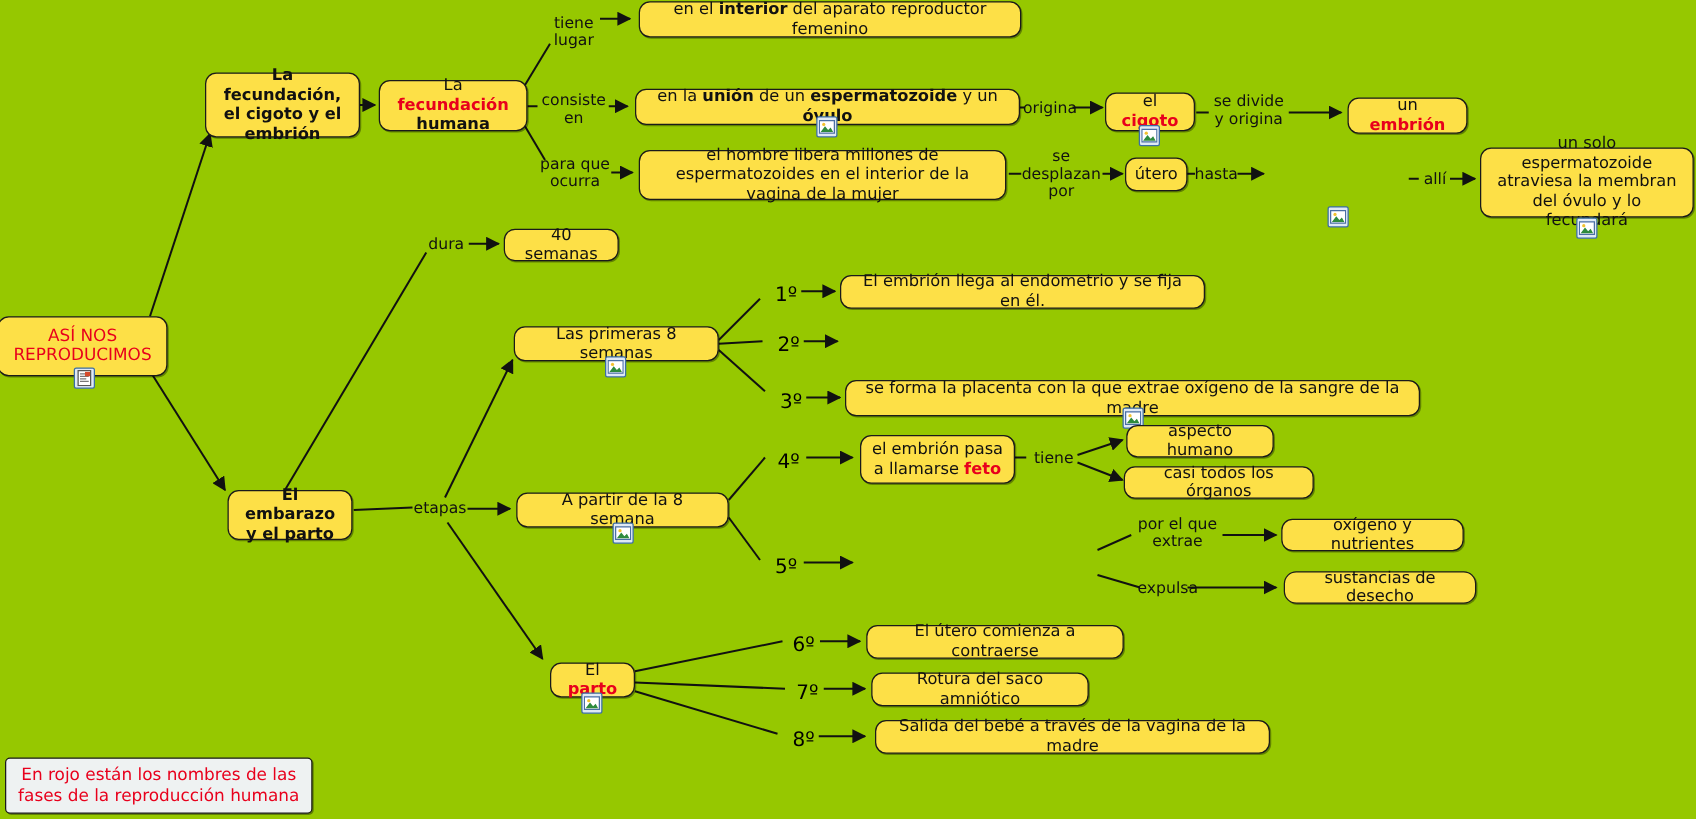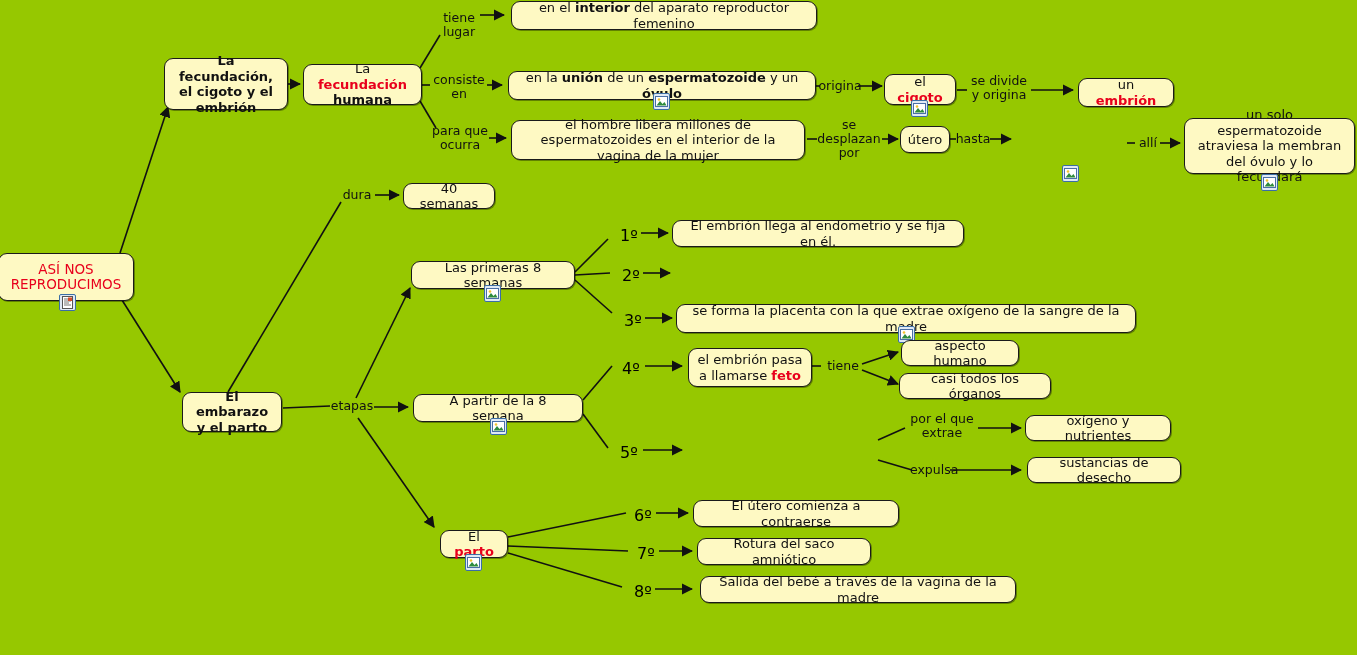--- a/index.html
+++ b/index.html
@@ -8,21 +8,21 @@
     background:#96c800;
     font-family:"DejaVu Sans","Liberation Sans",sans-serif;
     overflow:hidden;
   }
   #canvas{position:relative;width:1357px;height:655px;}
   svg#edges{position:absolute;left:0;top:0;width:1357px;height:655px;pointer-events:none;}
 
   .node{
     position:absolute;
     box-sizing:border-box;
-    background:#fef9c3;
+    background:#fde047;
     border:1.6px solid #1a1a1a;
     border-radius:9px;
     color:#111;
     font-size:13px;
     line-height:15.5px;
     text-align:center;
     display:flex;
     align-items:center;
     justify-content:center;
     padding:3px 8px;
@@ -314,21 +314,21 @@
 
   <div class="node" style="left:899px;top:373px;width:152px;height:26px;">
     <span>casi todos los órganos</span>
   </div>
 
 
   <div class="node" style="left:1025px;top:415px;width:146px;height:26px;">
     <span>oxígeno y nutrientes</span>
   </div>
 
-  <div class="node" style="left:1027px;top:457px;width:154px;height:26px;">
+  <div class="node" style="left:1027px;top:457px;width:154px;height:26px;border-radius:10px;">
     <span>sustancias de desecho</span>
   </div>
 
   <div class="node" style="left:693px;top:500px;width:206px;height:27px;">
     <span>El útero comienza a contraerse</span>
   </div>
 
   <div class="node" style="left:697px;top:538px;width:174px;height:27px;">
     <span>Rotura del saco amniótico</span>
   </div>
@@ -360,14 +360,17 @@
 
   <div class="num" style="left:620px;top:226px;">1º</div>
   <div class="num" style="left:622px;top:266px;">2º</div>
   <div class="num" style="left:624px;top:311px;">3º</div>
   <div class="num" style="left:622px;top:359px;">4º</div>
   <div class="num" style="left:620px;top:443px;">5º</div>
   <div class="num" style="left:634px;top:506px;">6º</div>
   <div class="num" style="left:637px;top:544px;">7º</div>
   <div class="num" style="left:634px;top:582px;">8º</div>
 
+  <div class="legend" style="left:4px;top:606px;width:246px;height:45px;">
+    <span>En rojo están los nombres de las fases de la reproducción humana</span>
+  </div>
 
 </div>
 
 </body></html>

